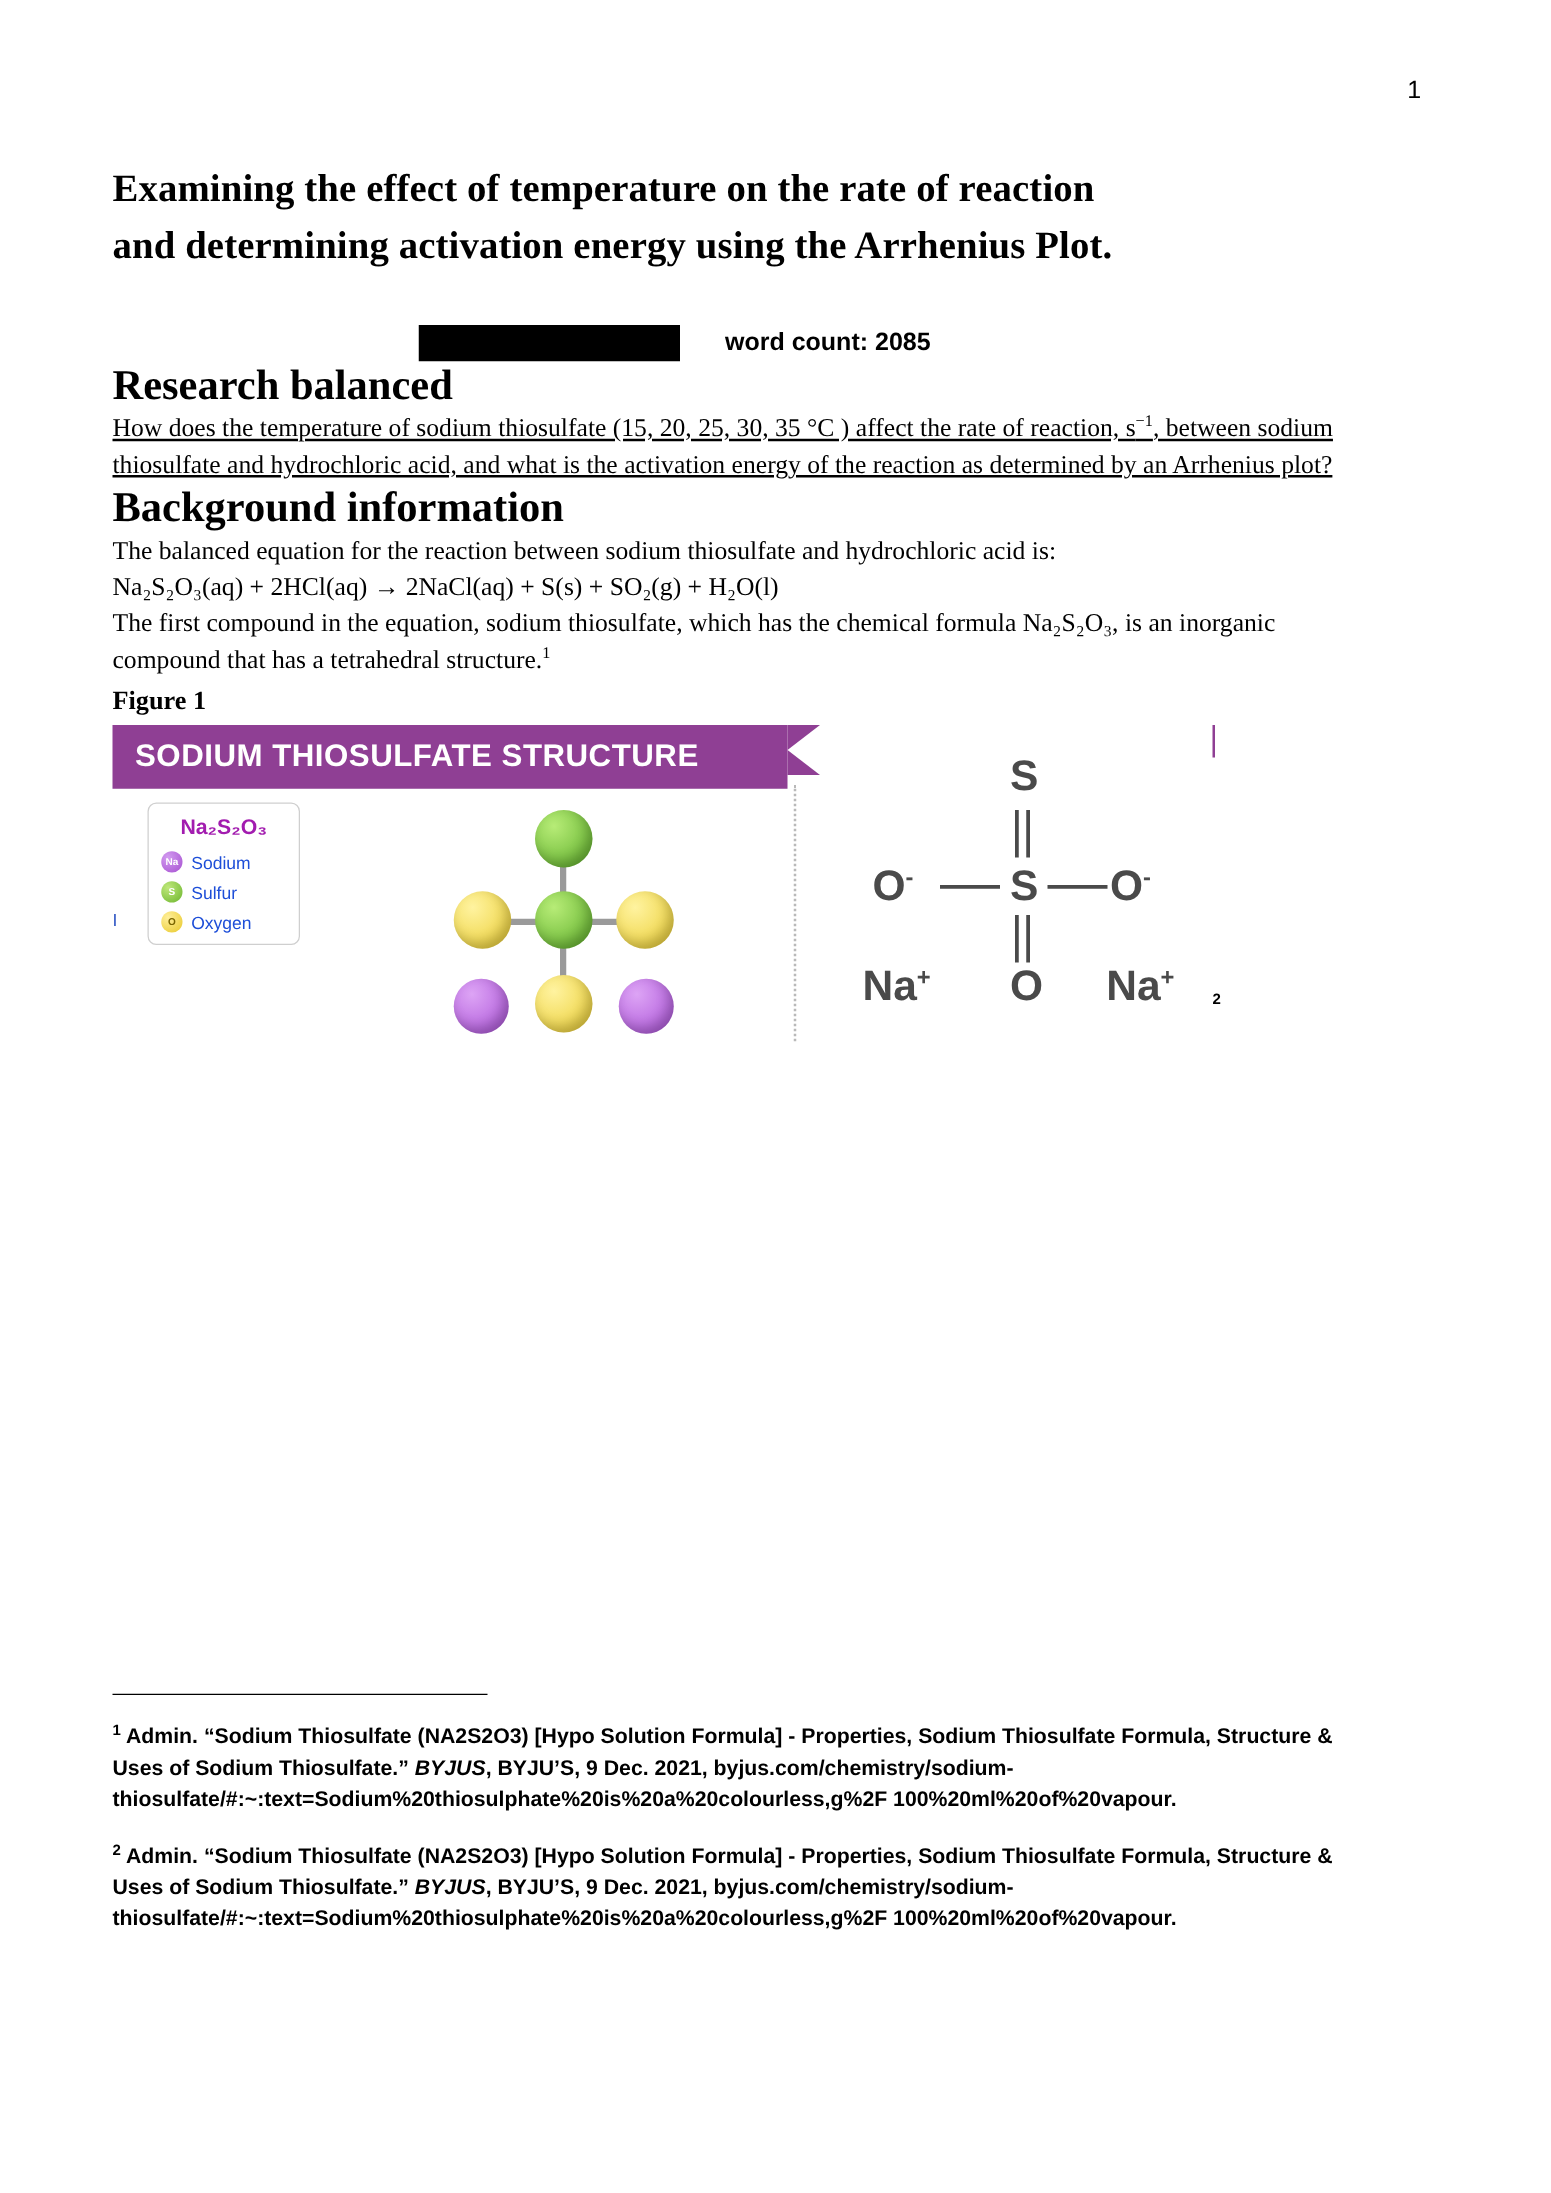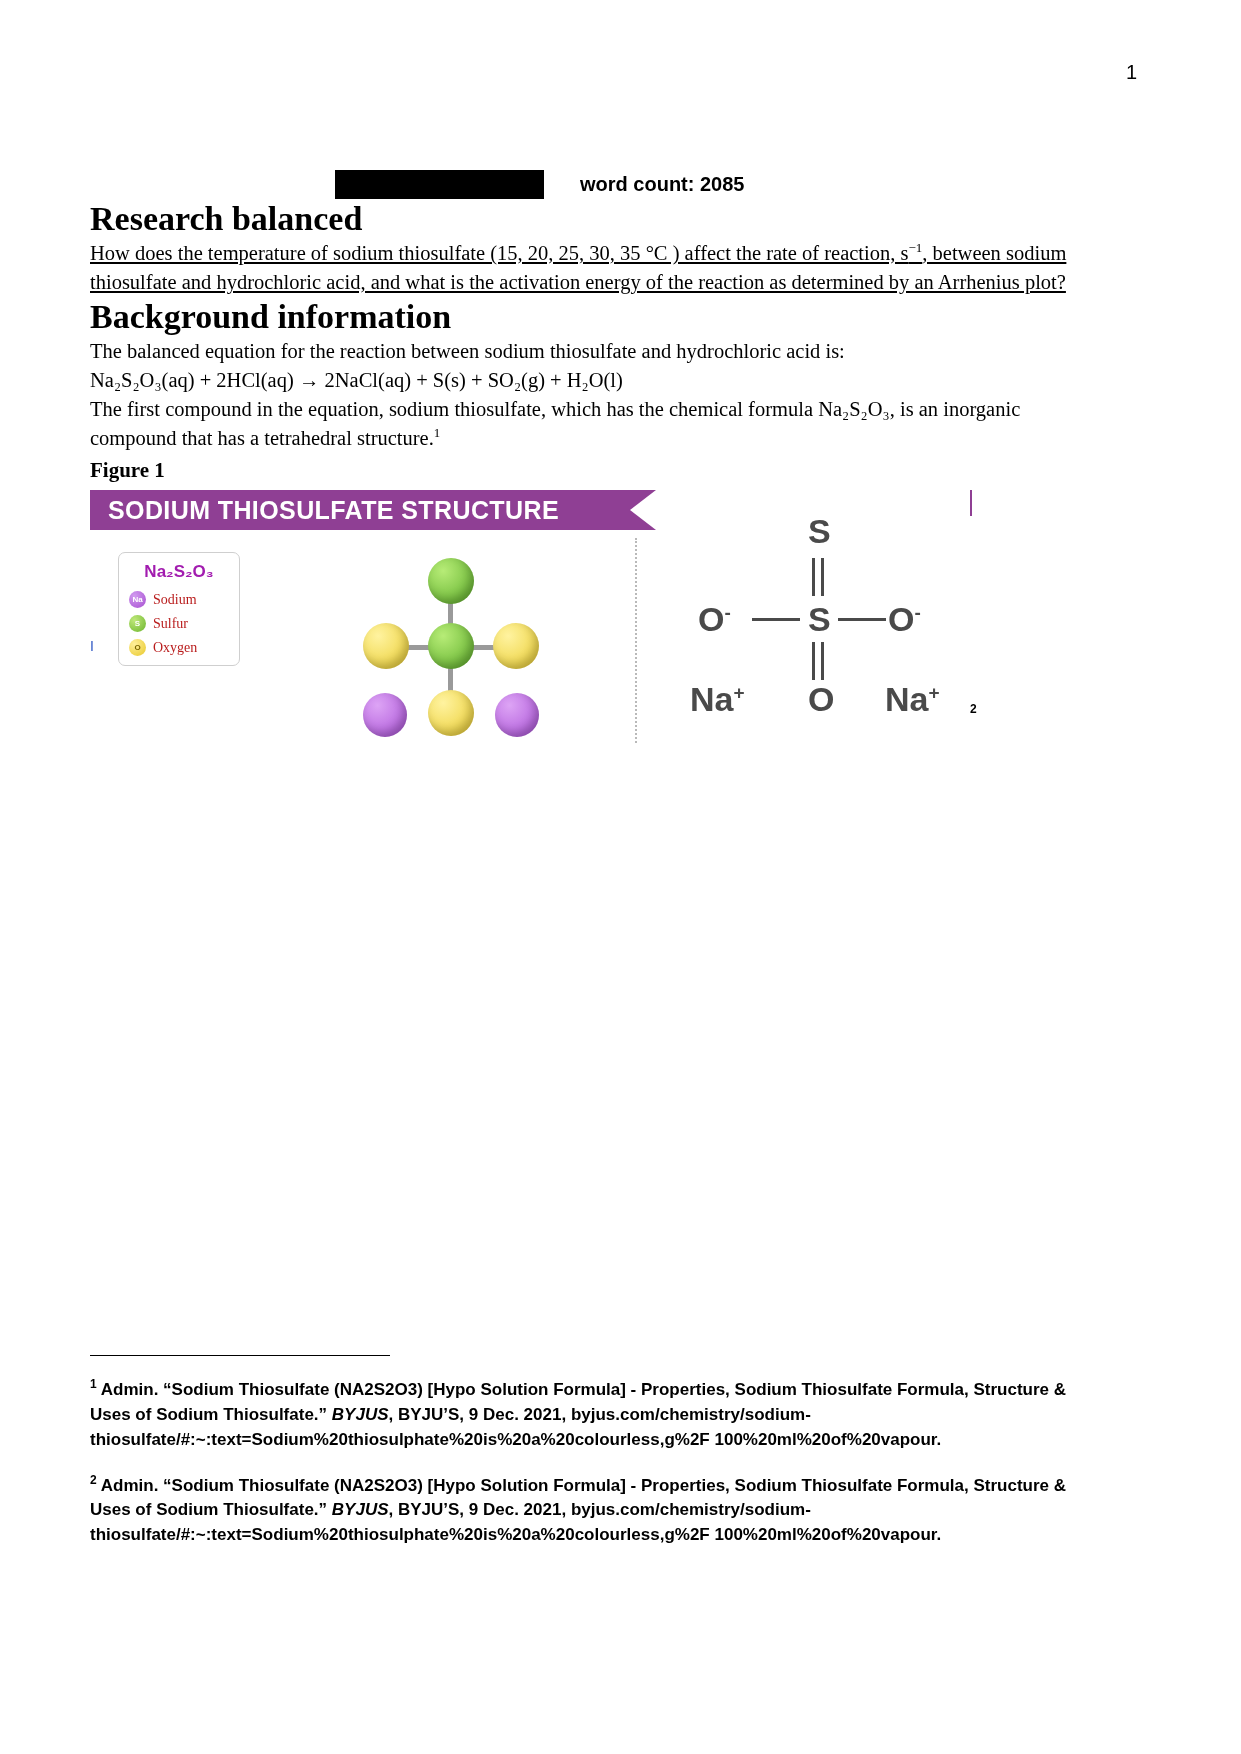--- a/index.html
+++ b/index.html
@@ -105,21 +105,21 @@
   .figure-wrap {
     position: relative;
     margin-top: 7px;
     width: 1000px;
     height: 300px;
   }
   .fig-banner {
     position: absolute;
     left: 0; top: 0;
     width: 540px;
-    height: 40px;
+    height: 51px;
     background: #8f3f94;
     display: flex;
     align-items: center;
     box-sizing: border-box;
     padding-left: 18px;
   }
   .fig-banner::after {
     content: "";
     position: absolute;
     right: -26px; top: 0;
@@ -171,23 +171,23 @@
     color: #ffffff;
     display: flex;
     align-items: center;
     justify-content: center;
     font-weight: bold;
   }
   .dot-na { background: radial-gradient(circle at 32% 30%, #d29bf0, #a64fd0); }
   .dot-s  { background: radial-gradient(circle at 32% 30%, #bfe87a, #6cb52e); }
   .dot-o  { background: radial-gradient(circle at 32% 30%, #ffef9a, #e8c82a); color:#7a6500; }
   .legend-label {
-    font-family: Liberation Serif, serif;
+    font-family: Liberation Sans, sans-serif;
     font-size: 14px;
-    color: #b91c1c;
+    color: #1d4ed8;
   }
 
   
   .bs-model { position: absolute; left: 255px; top: 55px; width: 230px; height: 215px; }
   .atom {
     position: absolute;
     border-radius: 50%;
     box-shadow: inset -4px -5px 9px rgba(0,0,0,0.22);
   }
   .a-green { background: radial-gradient(circle at 33% 28%, #b7ec77, #59ab26); }
@@ -266,20 +266,24 @@
 </style>
 </head>
 <body>
 
 <div class="page">
 
   <div class="page-number">1</div>
 
   <div class="content">
 
+    <h1 class="doc-title">
+      <span class="title-line">Examining the effect of temperature on the rate of reaction</span>
+      <span class="title-line">and determining activation energy using the Arrhenius Plot.</span>
+    </h1>
 
     <div class="wordcount-row">
       <div class="redaction-bar"></div>
       <div class="wordcount">word count: 2085</div>
     </div>
 
     <h2 class="section-heading sec-research">Research balanced</h2>
 
     <p class="body-text para-research"><span>How does the temperature of sodium thiosulfate (15, 20, 25, 30, 35 °C ) affect the rate of reaction, s</span><sup class="exp">−1</sup><span>, between sodium thiosulfate and hydrochloric acid, and what is the activation energy of the reaction as determined by an Arrhenius plot?</span></p>
 

